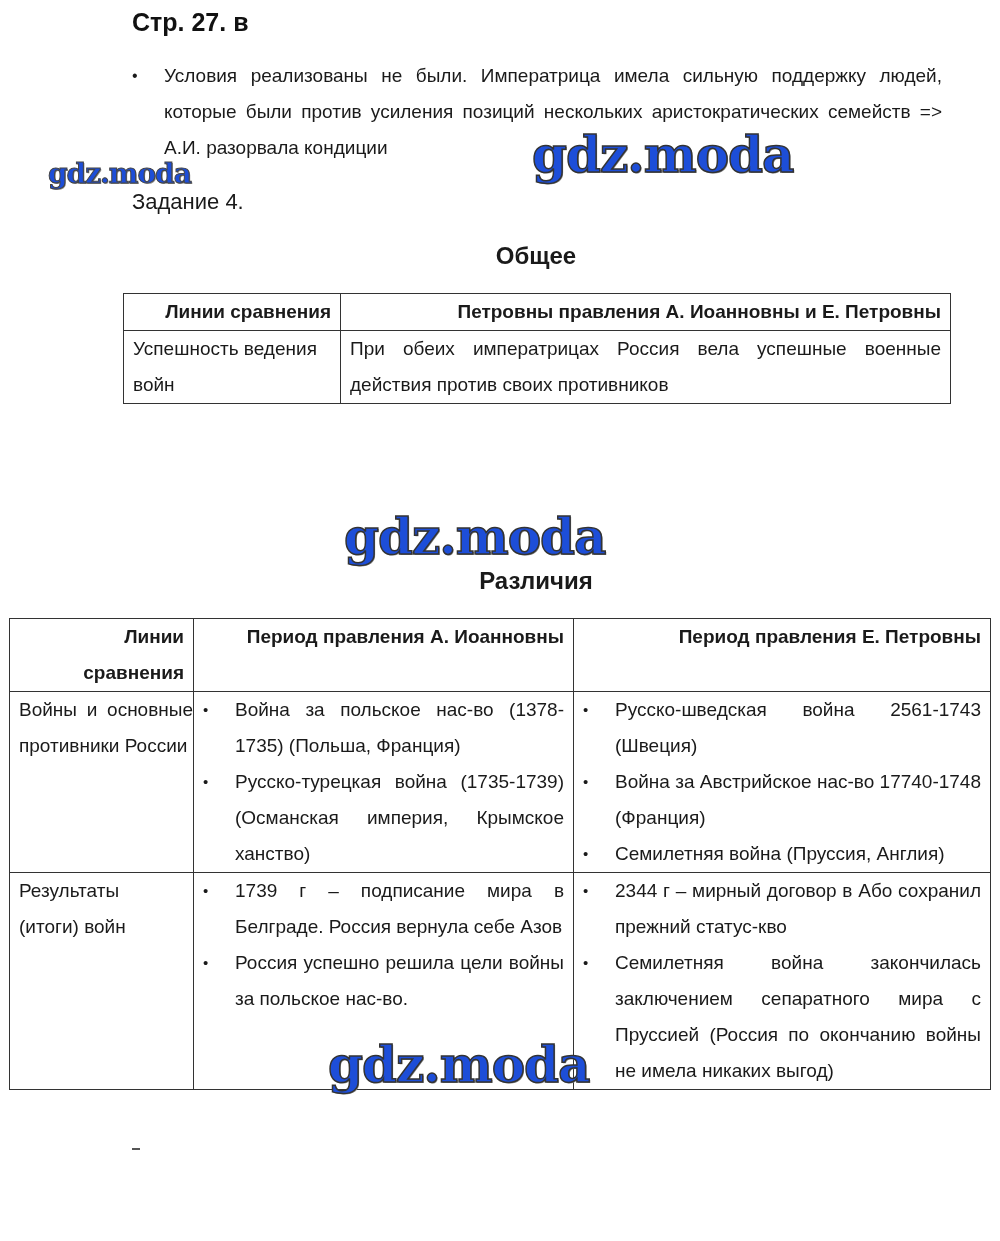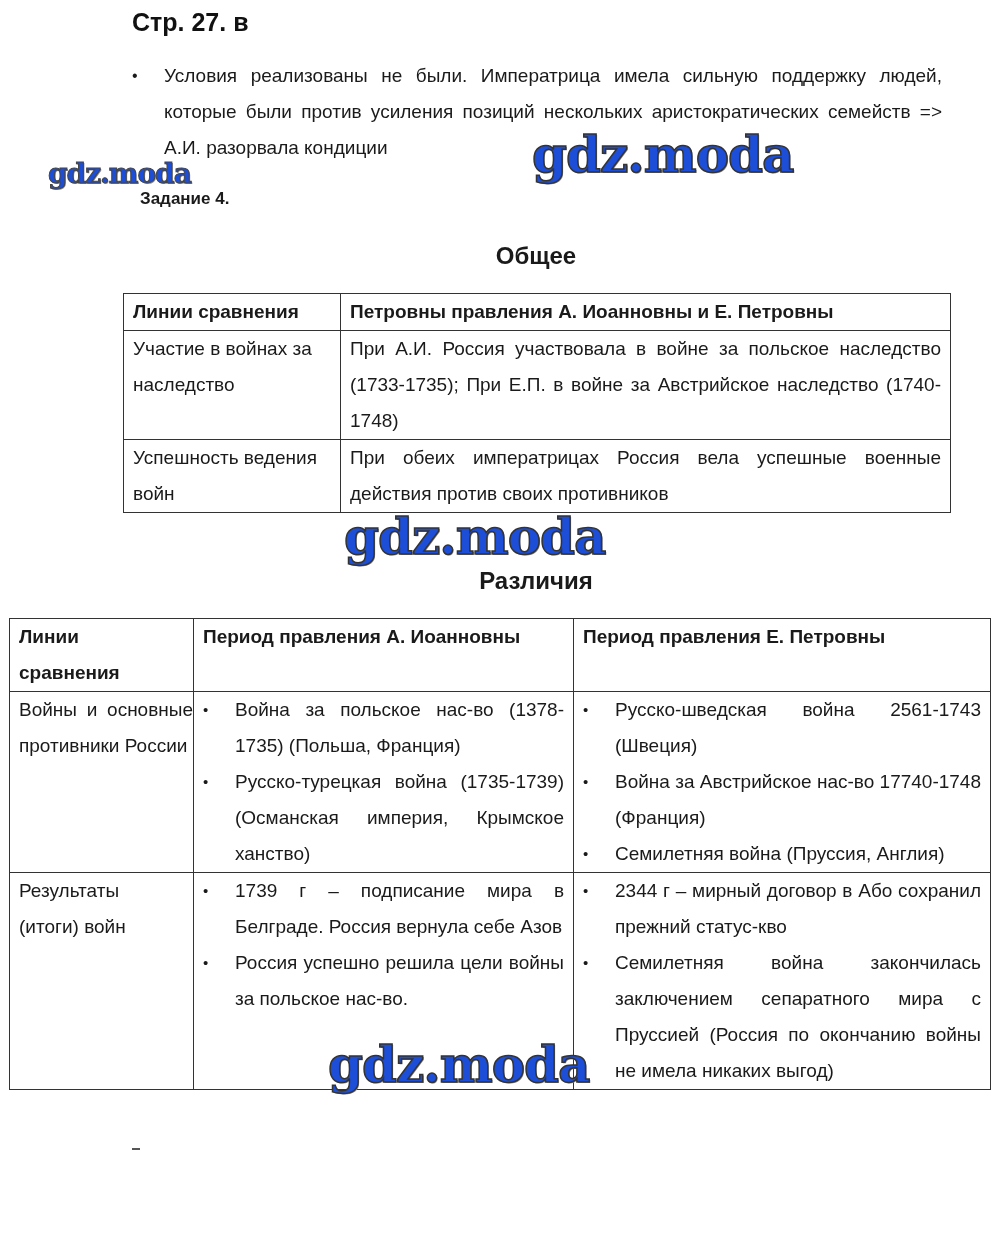--- a/index.html
+++ b/index.html
@@ -5,25 +5,25 @@
     html, body { margin: 0; padding: 0; background: #ffffff; }
     body {
       width: 1000px; height: 1241px; position: relative; overflow: hidden;
       font-family: "Liberation Sans", sans-serif; color: #1a1a1a;
     }
     .abs { position: absolute; }
     .page-ref { left: 132px; top: 8px; font-size: 25px; font-weight: bold; color: #111; }
     .intro-list { left: 132px; top: 58px; width: 810px; margin: 0; padding: 0; list-style: none; }
     .intro-list li { position: relative; padding-left: 32px; font-size: 19px; line-height: 36px; text-align: justify; text-align-last: left; }
     .bullet { position: absolute; left: 0; top: 0; font-size: 16px; }
-    .task-title { left: 132px; top: 189px; font-size: 17px; font-weight: bold; margin-left: 8px; }
+    .task-title { left: 132px; top: 189px; font-size: 22px; font-weight: normal; }
     .section-title { font-size: 24px; font-weight: bold; text-align: center; }
     table { border-collapse: collapse; position: absolute; }
     td, th { border: 1px solid #333; vertical-align: top; font-size: 19px; line-height: 36px; padding: 0 9px; }
-    th { font-weight: bold; text-align: left; padding-top: 0; }
+    th { font-weight: bold; text-align: right; padding-top: 0; }
     .just { text-align: justify; text-align-last: left; }
     .blist { list-style: none; margin: 0; padding: 0; }
     .blist li { position: relative; padding-left: 32px; text-align: justify; text-align-last: left; }
     .blist li .bullet { left: 0; font-size: 15px; }
     .wm {
       position: absolute; font-family: "DejaVu Serif", serif; font-weight: bold;
       color: #1d4ed8; letter-spacing: -1px;
       -webkit-text-stroke: 1.5px #333;
       text-shadow: 1px 1px 0 #888;
       line-height: 1; white-space: nowrap;
@@ -52,24 +52,20 @@
 
 <table style="left:123px; top:293px; width:828px;">
   <colgroup>
       <col style="width:217px">
       <col>
     </colgroup>
   <tbody>
       <tr>
     <th>Линии сравнения</th>
     <th>Петровны правления А. Иоанновны и Е. Петровны</th>
-  </tr>
-  <tr>
-    <td>Участие в войнах за наследство</td>
-    <td class="just">При А.И. Россия участвовала в войне за польское наследство (1733-1735); При Е.П. в войне за Австрийское наследство (1740-1748)</td>
   </tr>
   <tr>
     <td>Успешность ведения войн</td>
     <td class="just">При обеих императрицах Россия вела успешные военные действия против своих противников</td>
   </tr>
 </tbody>
   </table>
 
 <div class="wm" style="left:344px; top:512px; font-size:50px;">gdz.moda</div>
 

